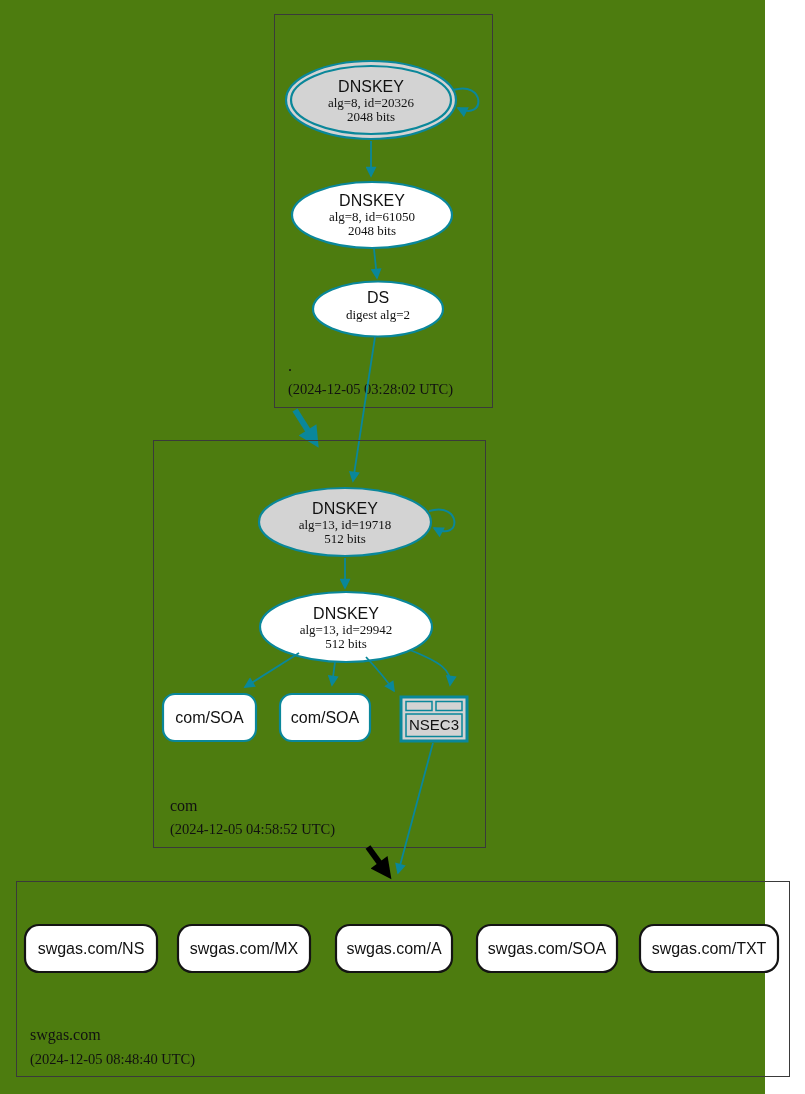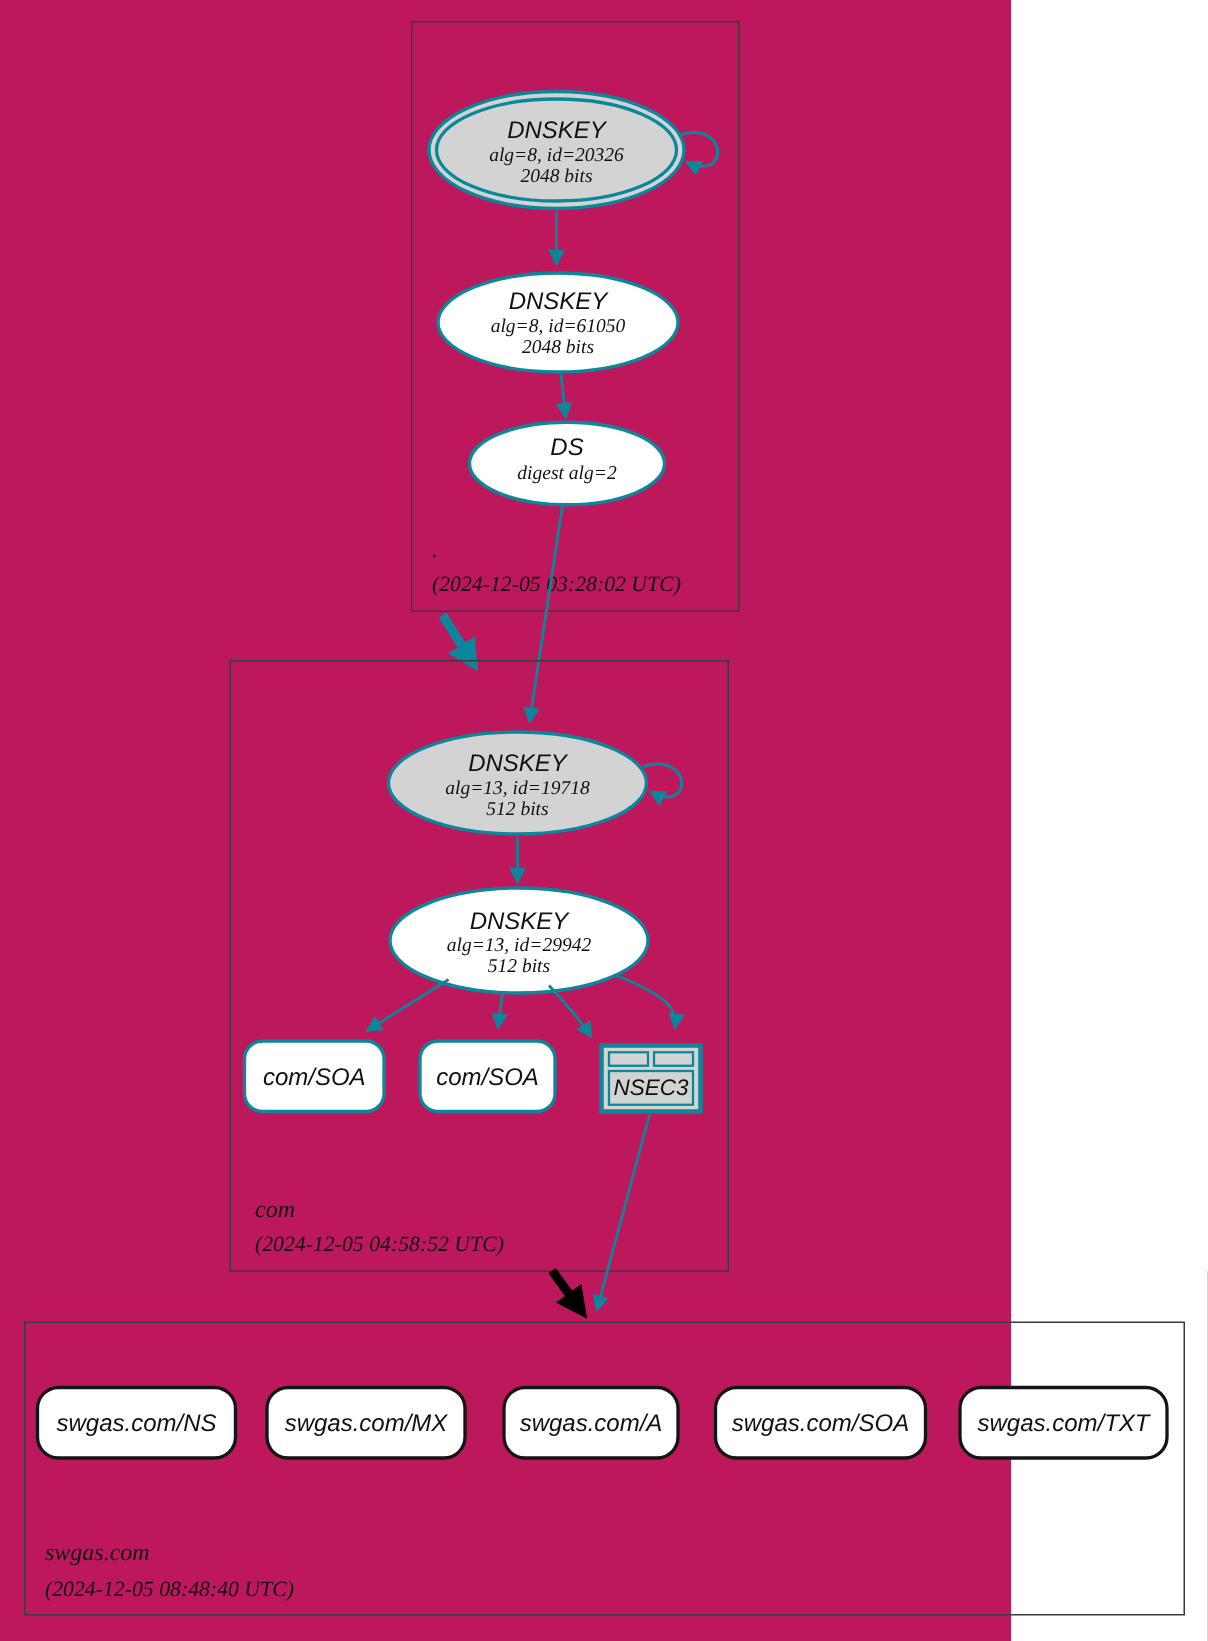--- a/index.html
+++ b/index.html
@@ -1,16 +1,16 @@
 <!DOCTYPE html>
 <html><head>
 <meta charset="utf-8">
 <style>
   html,body { margin:0; padding:0; background:#ffffff; }
-  .stage { position:relative; width:674px; height:1094px; background:#be185d;font-style:italic; }
+  .stage { position:relative; width:765px; height:1094px; background:#4d7c0f; }
   svg { display:block; }
   .t-title { font-family:"Liberation Sans",sans-serif; font-size:16px; fill:#111; }
   .t-sub   { font-family:"Liberation Serif",serif;   font-size:13px; fill:#111; }
   .t-rr    { font-family:"Liberation Sans",sans-serif; font-size:16px; fill:#111; }
   .t-nsec  { font-family:"Liberation Sans",sans-serif; font-size:15px; fill:#111; }
   .t-zone  { font-family:"Liberation Serif",serif;   font-size:16px; fill:#111; }
   .t-ts    { font-family:"Liberation Serif",serif;   font-size:14.5px; fill:#111; }
   .zonebox { fill:none; stroke:#3a3a3a; stroke-width:1; }
   .node-teal { stroke:#0a879a; stroke-width:2.2; }
   .fill-gray { fill:#d3d3d3; }

